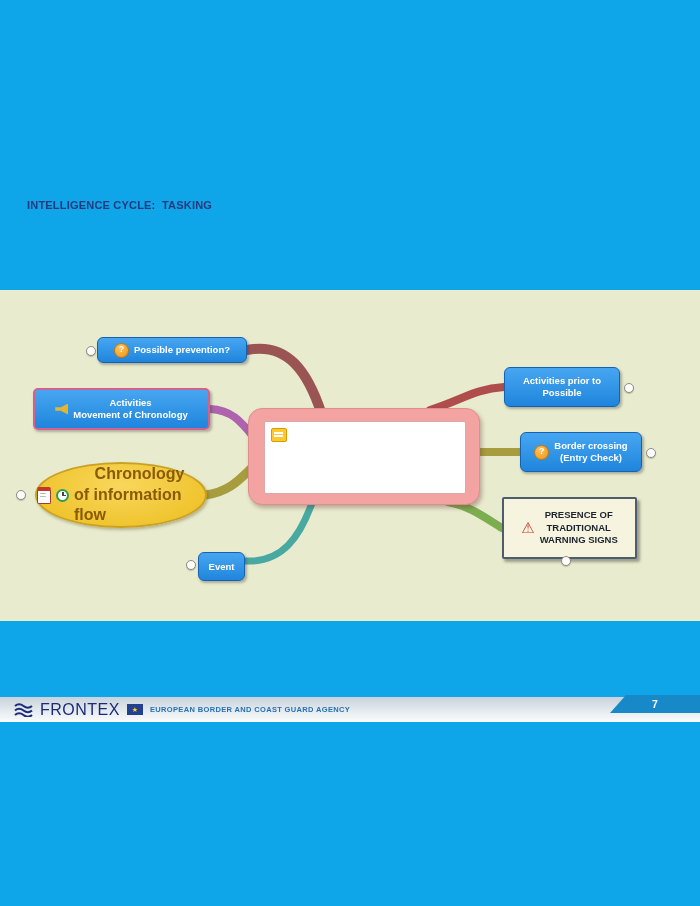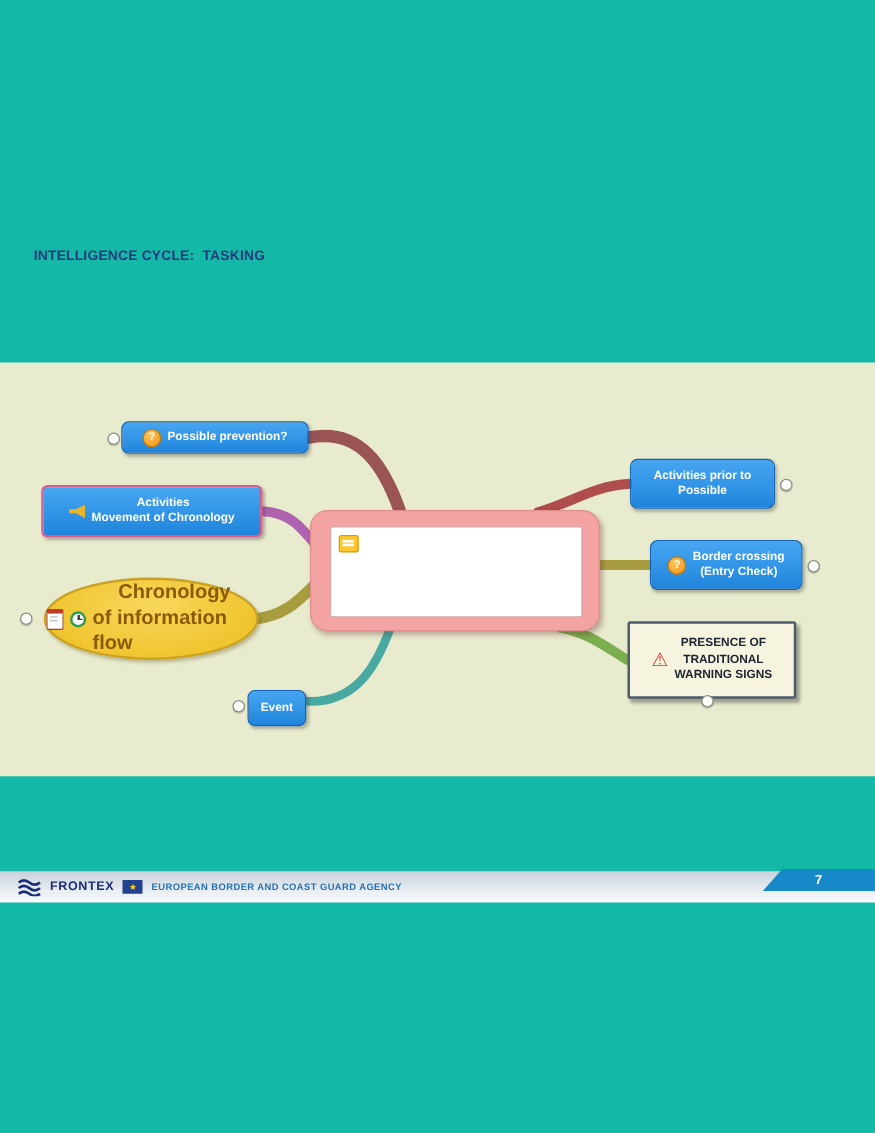--- a/index.html
+++ b/index.html
@@ -1,16 +1,16 @@
 <!DOCTYPE html>
 <html><head>
 <meta charset="utf-8">
 <style>
   html,body { margin:0; padding:0; background:#fff; }
-  .page { position:relative; width:700px; height:906px; background:#14b8a6; overflow:hidden;
+  .page { position:relative; width:700px; height:906px; background:#0ea5e9; overflow:hidden;
           font-family:"Liberation Sans", sans-serif; }
 
   
   .slide-title { position:absolute; left:27px; top:199px; font-size:11px; font-weight:bold;
                  color:#25397E; letter-spacing:.2px; white-space:pre; }
 
   
   .map-band { position:absolute; left:0; top:290px; width:700px; height:331px; background:#E9EBCE; }
   .branches { position:absolute; left:0; top:0; }
 
@@ -82,21 +82,21 @@
   .ctrl-event     { left:186px; top:270px; }
   .ctrl-activities{ left:624px; top:93px; }
   .ctrl-border    { left:646px; top:158px; }
   .ctrl-warning   { left:561px; top:266px; }
 
   
   .footer-band { position:absolute; left:0; top:697px; width:700px; height:25px;
                  background:linear-gradient(180deg,#C8D2DA 0%, #E7EDF1 60%, #FAFBFC 100%); }
   .footer-inner { position:absolute; left:14px; top:0; height:25px; display:flex;
                   align-items:center; gap:7px; }
-  .frontex-name { font-size:10px; font-weight:bold; color:#1B2B7A; letter-spacing:.5px; }
+  .frontex-name { font-size:16px; font-weight:normal; color:#1B2B7A; letter-spacing:.5px; }
   .eu-flag { width:16px; height:11px; background:#23418F; position:relative; flex:0 0 auto; }
   .eu-flag::after { content:"★"; position:absolute; left:0; right:0; top:0; bottom:0;
                     color:#FFD617; font-size:7px; display:flex; align-items:center; justify-content:center; }
   .agency { font-size:7.5px; font-weight:bold; color:#2570B4; letter-spacing:.35px; }
 
   .page-tab { position:absolute; right:0; top:695px; width:90px; height:18px; background:#1889C8;
               clip-path:polygon(16px 0, 100% 0, 100% 100%, 0 100%);
               display:flex; align-items:center; justify-content:center; }
   .page-tab span { color:#fff; font-size:10.5px; font-weight:bold; }
 </style>

